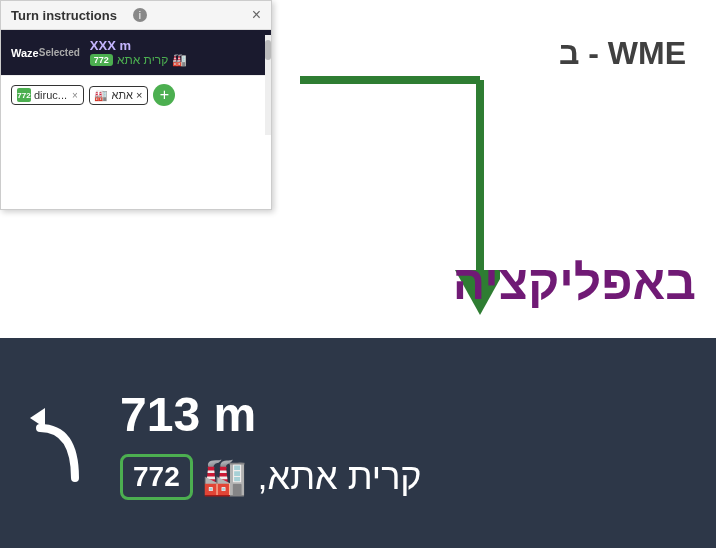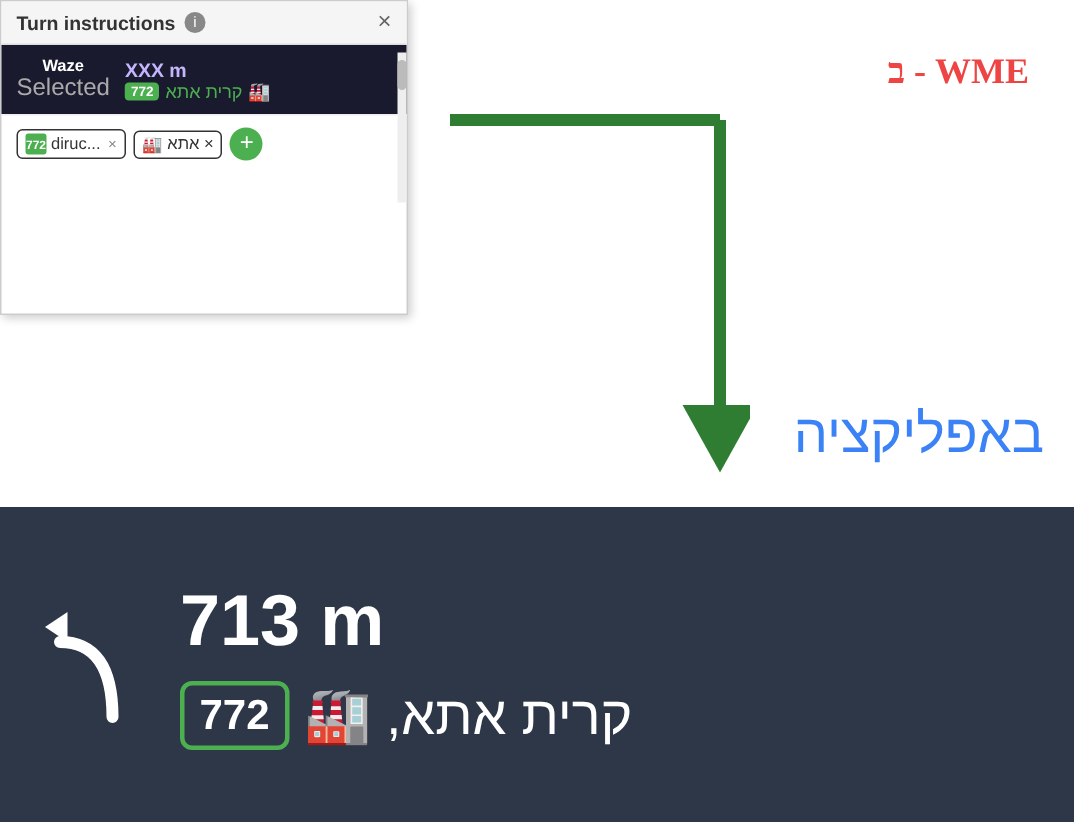--- a/index.html
+++ b/index.html
@@ -30,21 +30,21 @@
       align-items: center;
       justify-content: space-between;
       padding: 6px 10px;
       border-bottom: 1px solid #ddd;
       background: #f5f5f5;
     }
 
     .panel-header-left {
       display: flex;
       align-items: center;
-      gap: 6px;
+      gap: 16px;
     }
 
     .panel-title {
       font-size: 13px;
       font-weight: 600;
       color: #333;
     }
 
     .info-icon {
       width: 14px; height: 14px;
@@ -69,34 +69,35 @@
     .waze-row {
       background: #1a1a2e;
       display: flex;
       align-items: center;
       padding: 8px 10px;
       gap: 10px;
     }
 
     .waze-badge {
       display: flex;
-      flex-direction: column;
+      flex-direction: row;
       align-items: center;
       min-width: 50px;
     }
 
     .waze-logo {
       font-size: 11px;
       color: #fff;
       font-weight: bold;
     }
 
     .selected-label {
-      font-size: 16px;
+      font-size: 10px;
       color: #aaa;
+      font-weight: bold;
     }
 
     .waze-info {
       flex: 1;
       overflow: hidden;
     }
 
     .xxx-m {
       font-size: 13px;
       color: #c4b5fd;
@@ -219,35 +220,34 @@
       display: flex; align-items: center; justify-content: center;
       cursor: pointer;
       line-height: 1;
     }
 
     
     .wme-label {
       position: absolute;
       top: 35px;
       right: 30px;
-      font-size: 24px;
-      font-weight: bold;
-      color: #ef4444;
+      font-size: 32px;
+      font-weight: bold;
+      color: #404040;
       direction: rtl;
-      font-family: Liberation Serif, serif;
     }
 
     
     .app-label {
       position: absolute;
       bottom: 30px;
       right: 20px;
-      font-size: 36px;
-      font-weight: normal;
-      color: #3b82f6;
+      font-size: 48px;
+      font-weight: bold;
+      color: #701a75;
       direction: rtl;
     }
 
     
     .green-arrow {
       position: absolute;
       top: 60px;
       left: 280px;
       width: 220px;
       height: 260px;

